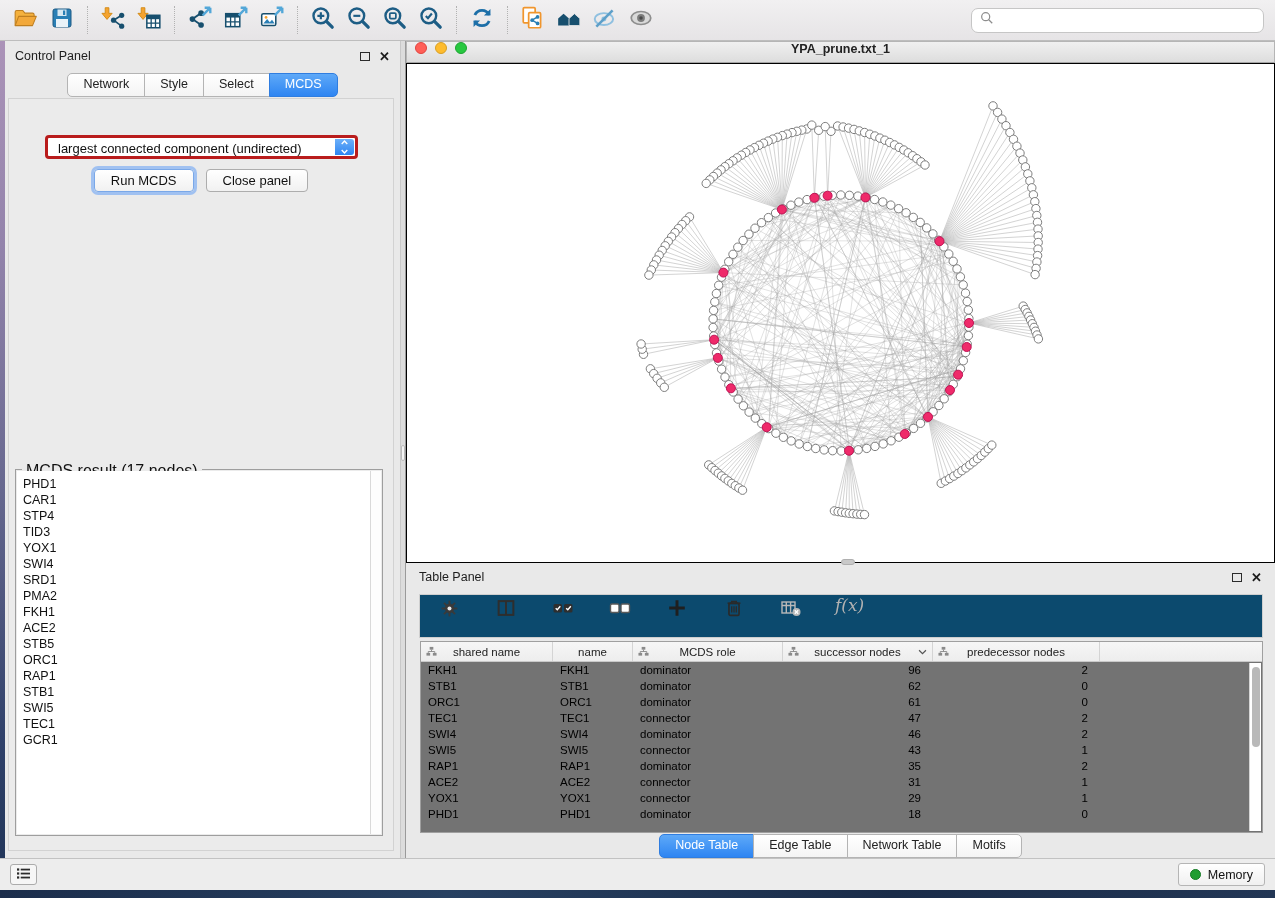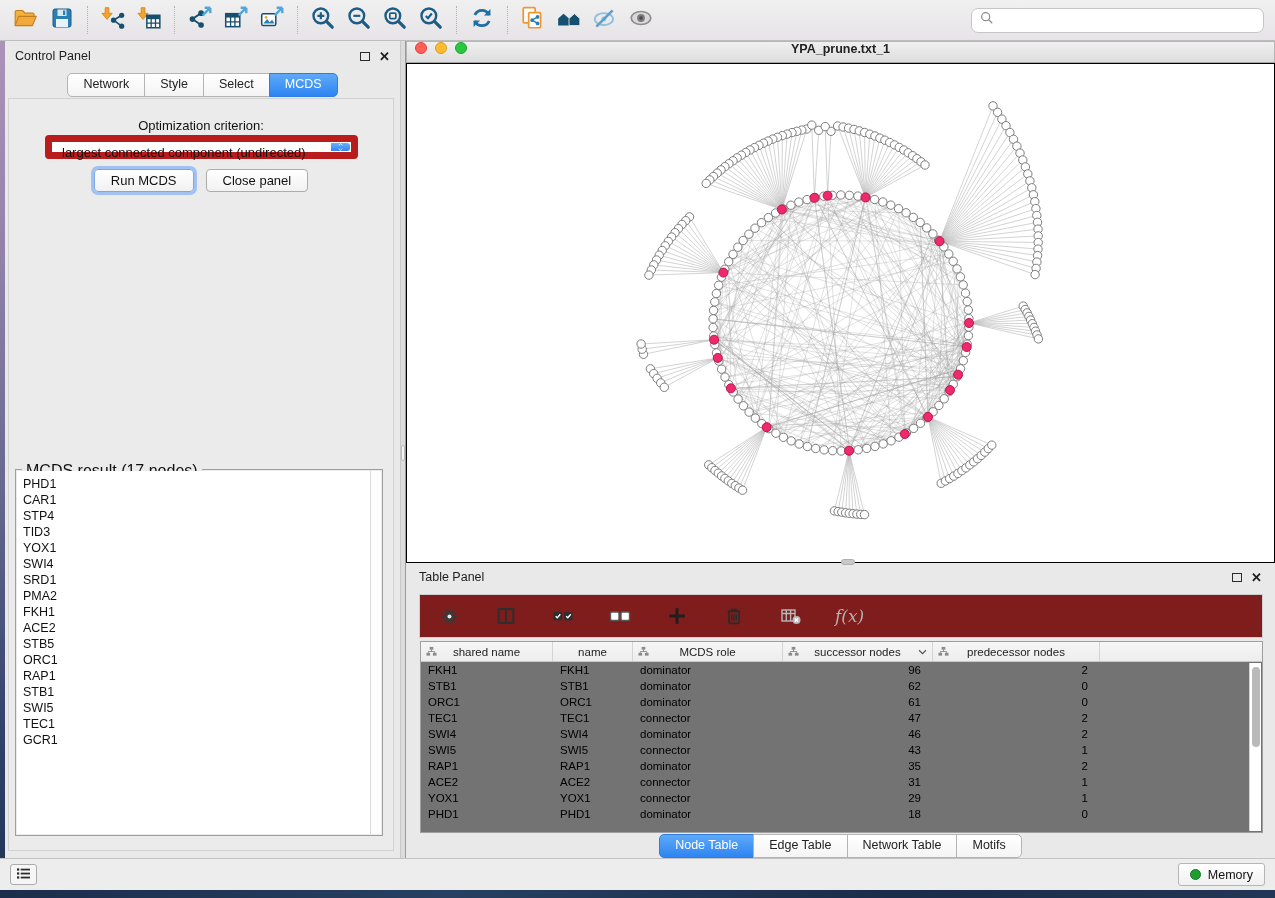--- a/index.html
+++ b/index.html
@@ -25,21 +25,21 @@
   .float-ic{width:10px;height:9px;border:1.5px solid #2b2b2b;}
   .close-ic{font-size:13px;font-weight:700;color:#1c1c1c;line-height:1;}
   .seg-bar{position:absolute;left:0;right:0;display:flex;justify-content:center;}
   .cp-tabs{top:32px;}
   .seg{height:24px;line-height:21px;padding:0 15px;background:linear-gradient(#ffffff,#f4f4f4);border:1px solid #b4b4b4;font-size:12.5px;color:#222;margin-left:-1px;cursor:pointer;}
   .seg:first-child{border-radius:5px 0 0 5px;margin-left:0;}
   .seg:last-child{border-radius:0 5px 5px 0;}
   .seg.active{background:linear-gradient(#5ea9f8,#2e85f2);border-color:#2f7de0;color:#fff;}
   .cp-content{position:absolute;left:3px;right:6px;top:57px;bottom:11px;background:#ebebeb;border:1px solid #d2d2d2;}
   .opt-label{position:absolute;top:19px;left:0;right:0;text-align:center;font-size:13px;color:#111;}
-  .criterion{position:absolute;left:36px;top:36px;width:313px;height:24px;background:#fff;border:7px solid #b91c1c;border-radius:4px;font-size:13px;color:#111;line-height:22px;padding-left:10px;cursor:pointer;}
+  .criterion{position:absolute;left:36px;top:36px;width:313px;height:24px;background:#fff;border:3px solid #b91c1c;border-radius:4px;font-size:13px;color:#111;line-height:22px;padding-left:10px;cursor:pointer;}
   .stepper{position:absolute;right:1px;top:1px;bottom:1px;width:19px;border-radius:0 3px 3px 0;background:linear-gradient(#6cb0f9,#2e85f2);display:flex;flex-direction:column;align-items:center;justify-content:center;gap:2px;}
   .chev{width:7px;height:7px;fill:none;stroke:#fff;stroke-width:2;}
   .btn-row{position:absolute;left:0;right:0;top:70px;display:flex;justify-content:center;gap:12px;}
   .pbtn{height:23px;padding:0 16px;background:linear-gradient(#ffffff,#f1f1f1);border:1px solid #adadad;border-radius:4px;font-size:13px;color:#111;cursor:pointer;}
   .pbtn.focused{box-shadow:0 0 0 3px rgba(110,165,245,.6);border-color:#7aa8e8;}
   .result-box{position:absolute;left:6px;right:10px;top:370px;bottom:14px;border:1px solid #9e9e9e;}
   .result-legend{position:absolute;top:-8px;left:6px;background:#ebebeb;padding:0 4px;font-size:16px;color:#111;}
   .result-list{position:absolute;inset:1px;background:#fff;overflow:hidden;padding:5px 0 0 6px;}
   .result-item{font-size:12.5px;color:#111;line-height:16px;}
   .result-scroll{position:absolute;top:1px;bottom:1px;right:1px;width:11px;background:#fdfdfd;border-left:1px solid #d9d9d9;}
@@ -56,21 +56,21 @@
   .light.red{background:#ff5f57;border:1px solid #e0443e;}
   .light.yellow{background:#febc2e;border:1px solid #d89f23;}
   .light.green{background:#28c840;border:1px solid #1da432;}
   .net-title{position:absolute;left:0;right:0;text-align:center;font-size:12.5px;font-weight:600;color:#222;}
   .net-view{position:absolute;left:0;right:0;top:22px;bottom:0;background:#fff;border:1px solid #000;}
 
   
   .table-panel{position:absolute;left:406px;top:563px;width:869px;height:295px;background:#e9e9e9;}
   .tp-handle{position:absolute;top:-4px;left:50%;width:14px;height:6px;background:#c9c9c9;border-radius:3px;border:1px solid #b0b0b0;}
   .tp-head{height:27px;display:flex;align-items:center;padding:14px 13px;}
-  .tp-toolbar{position:absolute;left:13px;right:12px;top:31px;height:44px;background:#7f1d1d;border:1px solid #cfcfcf;display:flex;align-items:center;gap:31px;padding-left:16px;}
+  .tp-toolbar{position:absolute;left:13px;right:12px;top:31px;height:44px;background:#0c4a6e;border:1px solid #cfcfcf;display:flex;gap:31px;padding-left:16px;}
   .ttb{width:26px;height:26px;display:flex;align-items:center;justify-content:center;cursor:pointer;}
   .fx{font-family:"DejaVu Serif","Liberation Serif",serif;font-style:italic;font-size:17px;color:#b2b2b2;}
   .tframe{position:absolute;left:14px;right:12px;top:78px;height:192px;background:#737373;border:1px solid #9f9f9f;}
   .thead{display:flex;height:20px;background:linear-gradient(#f6f6f6,#ededed);border-bottom:1px solid #c9c9c9;}
   .hcell{position:relative;display:flex;align-items:center;justify-content:center;font-size:11.5px;color:#222;border-right:1px solid #d4d4d4;}
   .hcell .tree{position:absolute;left:5px;top:4px;}
   .hcell .sortch{position:absolute;right:5px;top:7px;}
   .c0{width:132px;} .c1{width:80px;} .c2{width:150px;} .c3{width:150px;} .c4{width:167px;} .fill{flex:1;border-right:none;}
   .tbody{position:relative;}
   .trow{display:flex;height:16px;line-height:16px;font-size:11.5px;color:#000;}
@@ -246,21 +246,20 @@
         <span class="close-ic">✕</span>
       </span>
     </div>
     <div class="seg-bar cp-tabs">
       <div class="seg">Network</div>
       <div class="seg">Style</div>
       <div class="seg">Select</div>
       <div class="seg active">MCDS</div>
     </div>
     <div class="cp-content">
-      <div class="opt-label">Optimization criterion:</div>
       <div class="criterion">
         <span>largest connected component (undirected)</span>
         <span class="stepper">
           <svg class="chev" viewBox="0 0 10 7">
               <path d="M1 5.5L5 1.5L9 5.5"></path>
             </svg>
           <svg class="chev" viewBox="0 0 10 7">
               <path d="M1 1.5L5 5.5L9 1.5"></path>
             </svg>
         </span>

